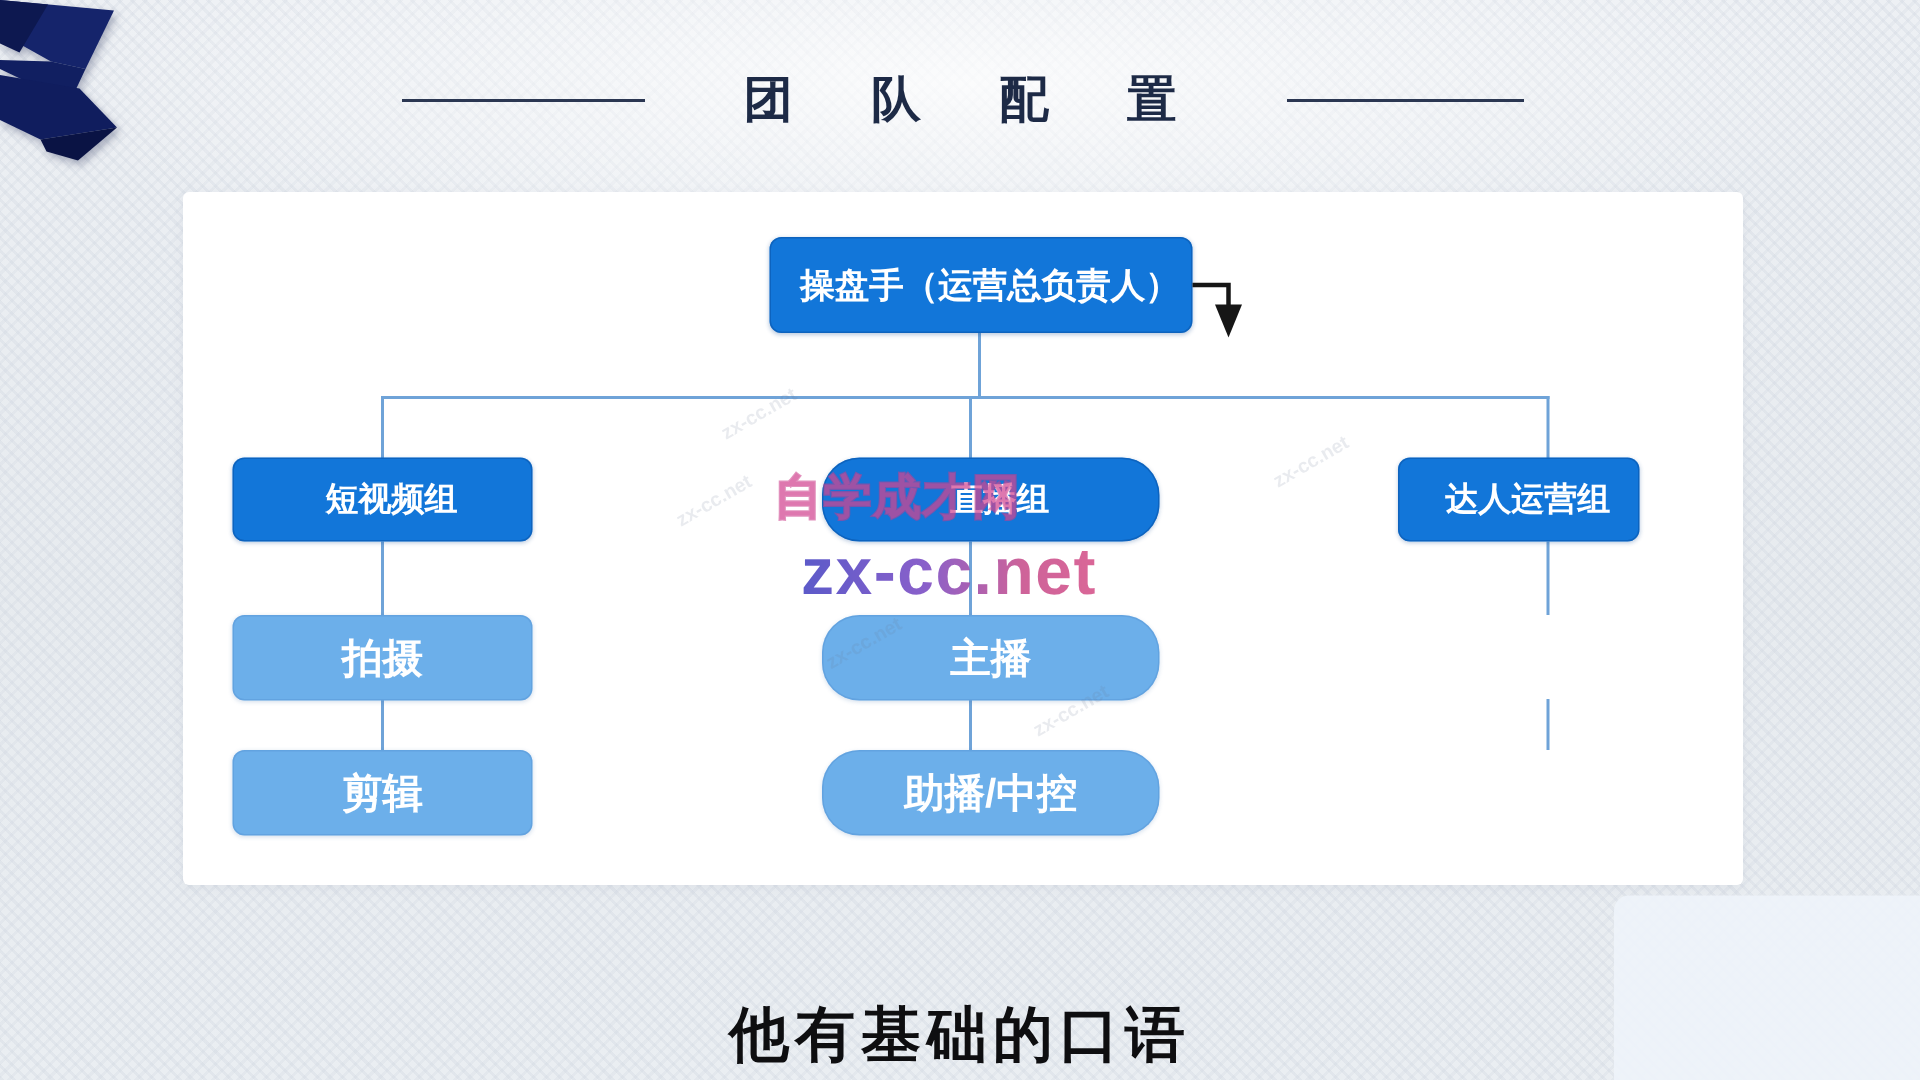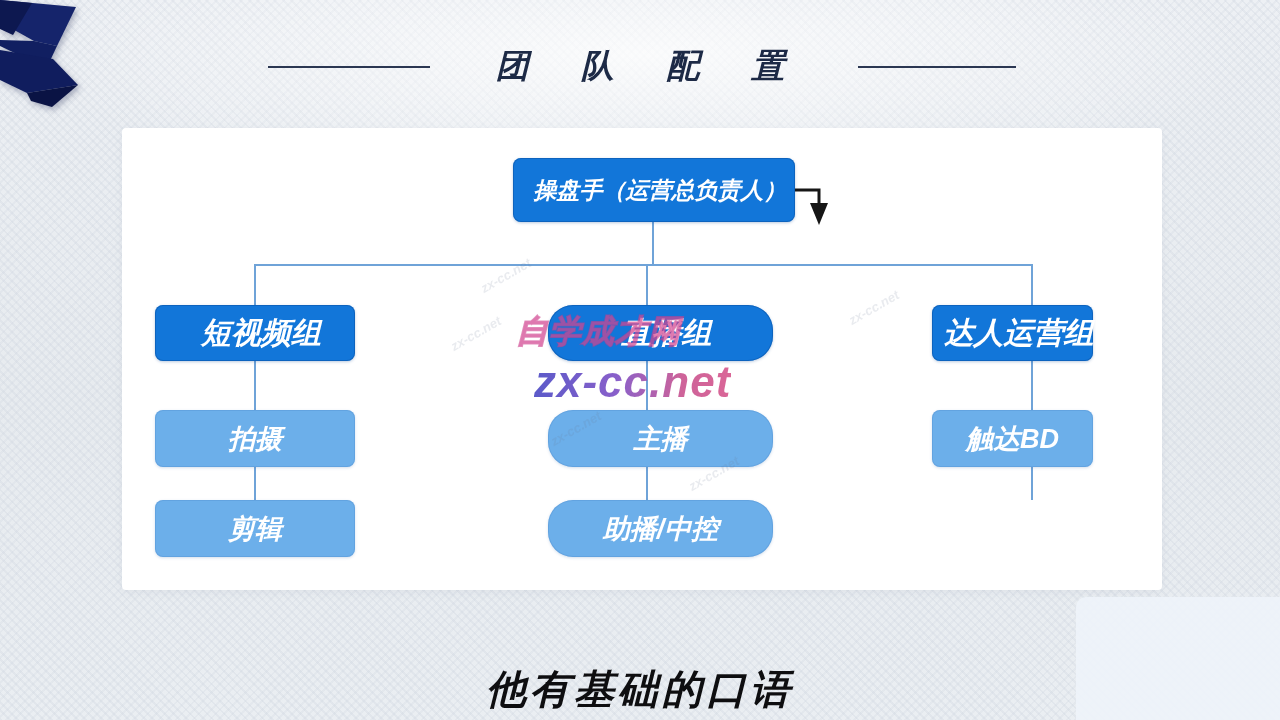--- a/index.html
+++ b/index.html
@@ -6,21 +6,20 @@
   *{box-sizing:border-box;}
   .slide{
     position:relative;width:1280px;height:720px;overflow:hidden;
     font-family:"Liberation Sans","DejaVu Sans",sans-serif;
     background-color:#e9edf1;
     background-image:
       radial-gradient(620px 130px at 640px 55px, rgba(255,255,255,.8), rgba(255,255,255,0)),
       repeating-linear-gradient(45deg, rgba(203,210,221,.28) 0 2px, rgba(255,255,255,0) 2px 6px),
       repeating-linear-gradient(-45deg, rgba(203,210,221,.22) 0 2px, rgba(255,255,255,0) 2px 6px),
       linear-gradient(180deg,#edf0f4 0%,#e7ebef 55%,#eaeef2 100%);
-    font-style: italic;
   }
   
   .page-title{
     position:absolute;left:0;right:0;top:44px;text-align:center;margin:0;
     font-family:"Liberation Serif","DejaVu Serif",serif;
     font-size:33px;font-weight:700;color:var(--title-navy,#1d2a46);
     letter-spacing:22px;text-indent:22px;white-space:nowrap;
   }
   .title-divider{position:absolute;top:66px;height:2px;background:#2b3752;}
   .title-divider.left{left:268px;width:162px;}
@@ -38,21 +37,21 @@
   .node.dark{
     background:var(--primary-blue,#1276d9);
     box-shadow:inset 0 0 0 1px rgba(9,83,167,.55), 0 1px 3px rgba(25,80,150,.3);
     padding-left:12px;
   }
   .node.light{
     background:var(--light-blue,#6cafea);
     box-shadow:inset 0 0 0 1px rgba(80,140,205,.35), 0 1px 3px rgba(60,110,170,.22);
   }
   .node.root{left:513px;top:158px;width:282px;height:64px;font-size:23px;}
-  .node.group{top:305px;height:56px;font-size:30px;}
+  .node.group{top:305px;height:56px;font-size:22px;}
   .node.child{height:57px;font-size:27px;}
   .col1{left:155px;width:200px;}
   .col2{left:548px;width:225px;border-radius:25px;}
   .col3{left:932px;width:161px;}
   .row2{top:410px;}
   .row3{top:500px;}
   
   .vline{position:absolute;width:2px;background:var(--connector-blue,#6fa3d8);}
   .hline{position:absolute;height:2px;background:var(--connector-blue,#6fa3d8);}
   
@@ -122,21 +121,20 @@
   <span class="vline" style="left:1031px;top:466px;height:34px"></span>
 
   <div class="node dark root">操盘手（运营总负责人）</div>
 
   <div class="node dark group col1">短视频组</div>
   <div class="node dark group col2">直播组</div>
   <div class="node dark group col3">达人运营组</div>
 
   <div class="node light child col1 row2">拍摄</div>
   <div class="node light child col2 row2">主播</div>
-  <div class="node light child col3 row2">触达BD</div>
 
   <div class="node light child col2 row3">助播/中控</div>
   <div class="node light child col1 row3">剪辑</div>
 
   <svg class="elbow-arrow" width="42" height="48" viewBox="0 0 42 48" aria-hidden="true">
     <path d="M1,7 H25 V21" fill="none" stroke="#161616" stroke-width="3"></path>
     <polygon points="16,20 34,20 25,42" fill="#161616"></polygon>
   </svg>
 
   <p class="wm-name">自学成才网</p>

